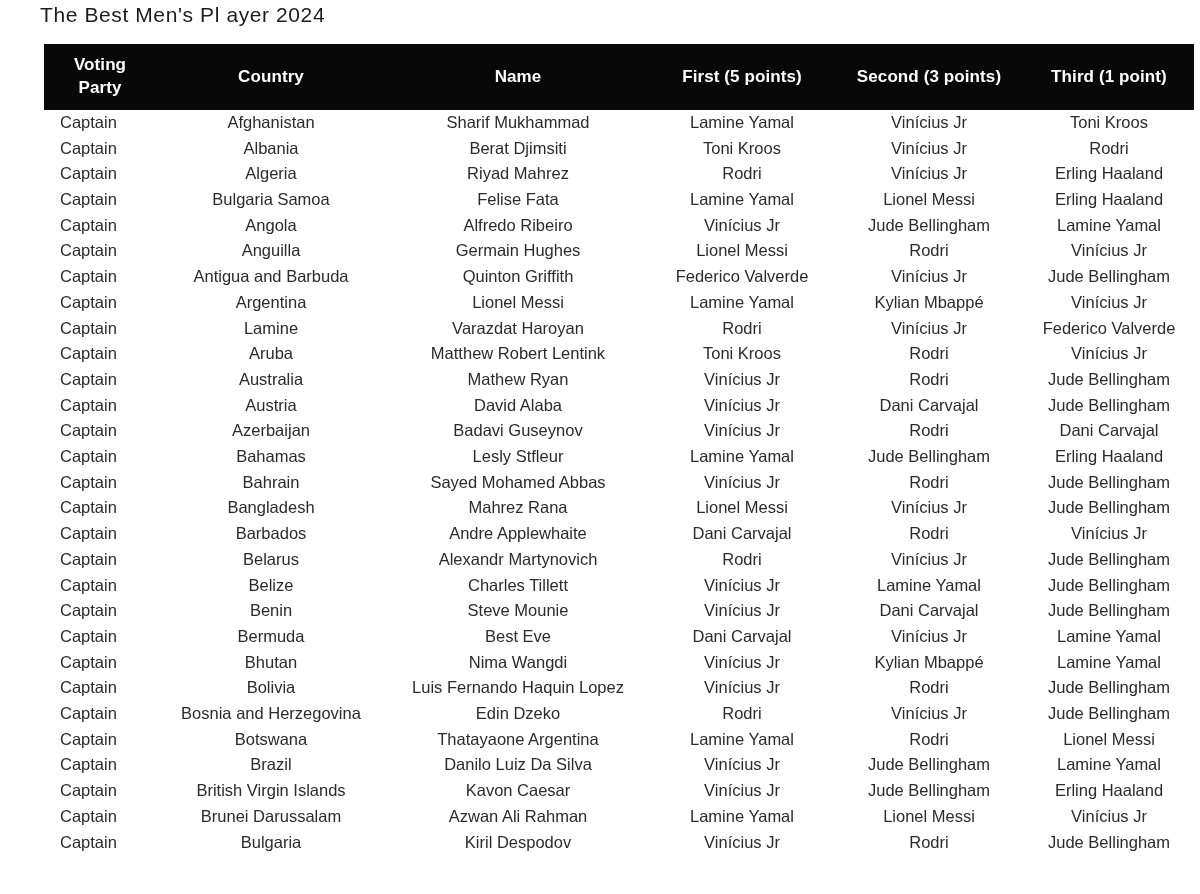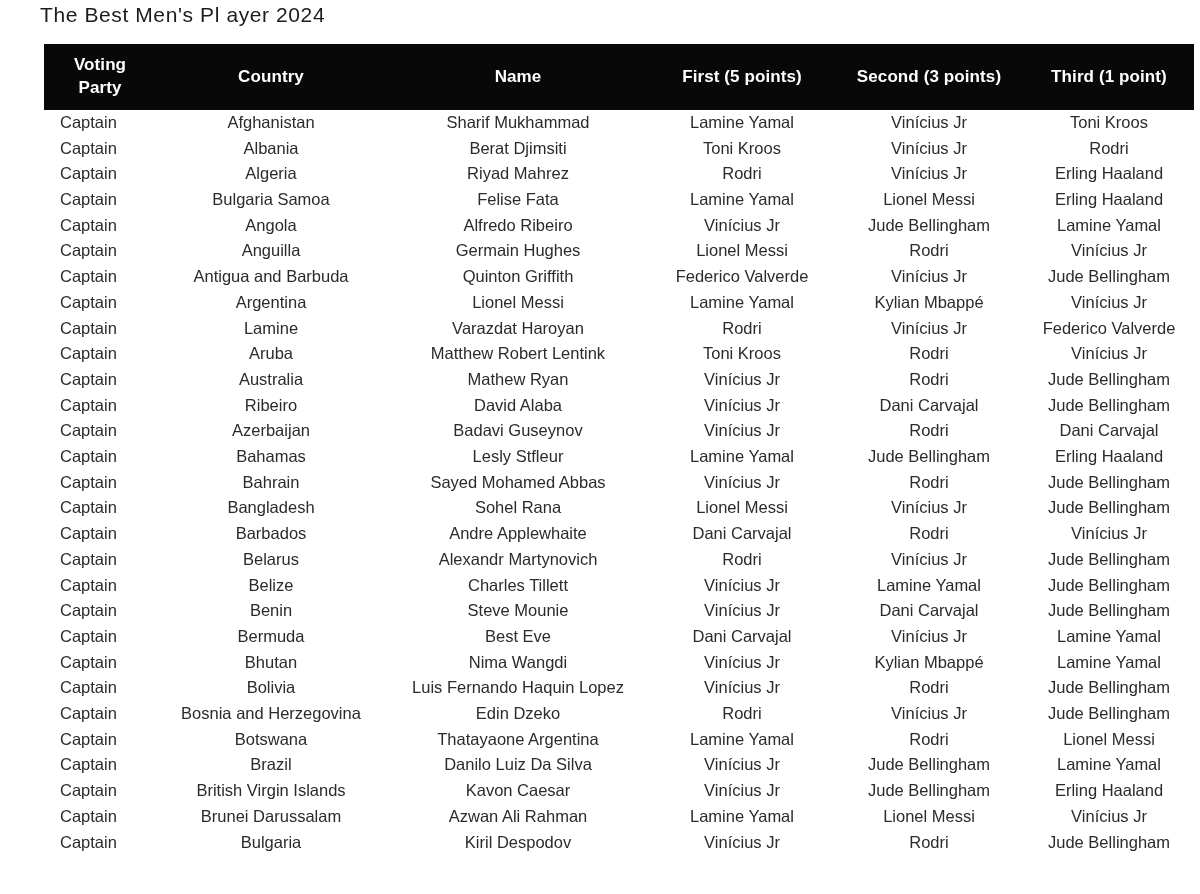--- a/index.html
+++ b/index.html
@@ -208,21 +208,21 @@
           <tr>
             <td class="cell-party">Captain</td>
             <td>Australia</td>
             <td>Mathew Ryan</td>
             <td>Vinícius Jr</td>
             <td>Rodri</td>
             <td>Jude Bellingham</td>
           </tr>
           <tr>
             <td class="cell-party">Captain</td>
-            <td>Ribeiro</td>
+            <td>Austria</td>
             <td>David Alaba</td>
             <td>Vinícius Jr</td>
             <td>Dani Carvajal</td>
             <td>Jude Bellingham</td>
           </tr>
           <tr>
             <td class="cell-party">Captain</td>
             <td>Azerbaijan</td>
             <td>Badavi Guseynov</td>
             <td>Vinícius Jr</td>
@@ -241,21 +241,21 @@
             <td class="cell-party">Captain</td>
             <td>Bahrain</td>
             <td>Sayed Mohamed Abbas</td>
             <td>Vinícius Jr</td>
             <td>Rodri</td>
             <td>Jude Bellingham</td>
           </tr>
           <tr>
             <td class="cell-party">Captain</td>
             <td>Bangladesh</td>
-            <td>Sohel Rana</td>
+            <td>Mahrez Rana</td>
             <td>Lionel Messi</td>
             <td>Vinícius Jr</td>
             <td>Jude Bellingham</td>
           </tr>
           <tr>
             <td class="cell-party">Captain</td>
             <td>Barbados</td>
             <td>Andre Applewhaite</td>
             <td>Dani Carvajal</td>
             <td>Rodri</td>

